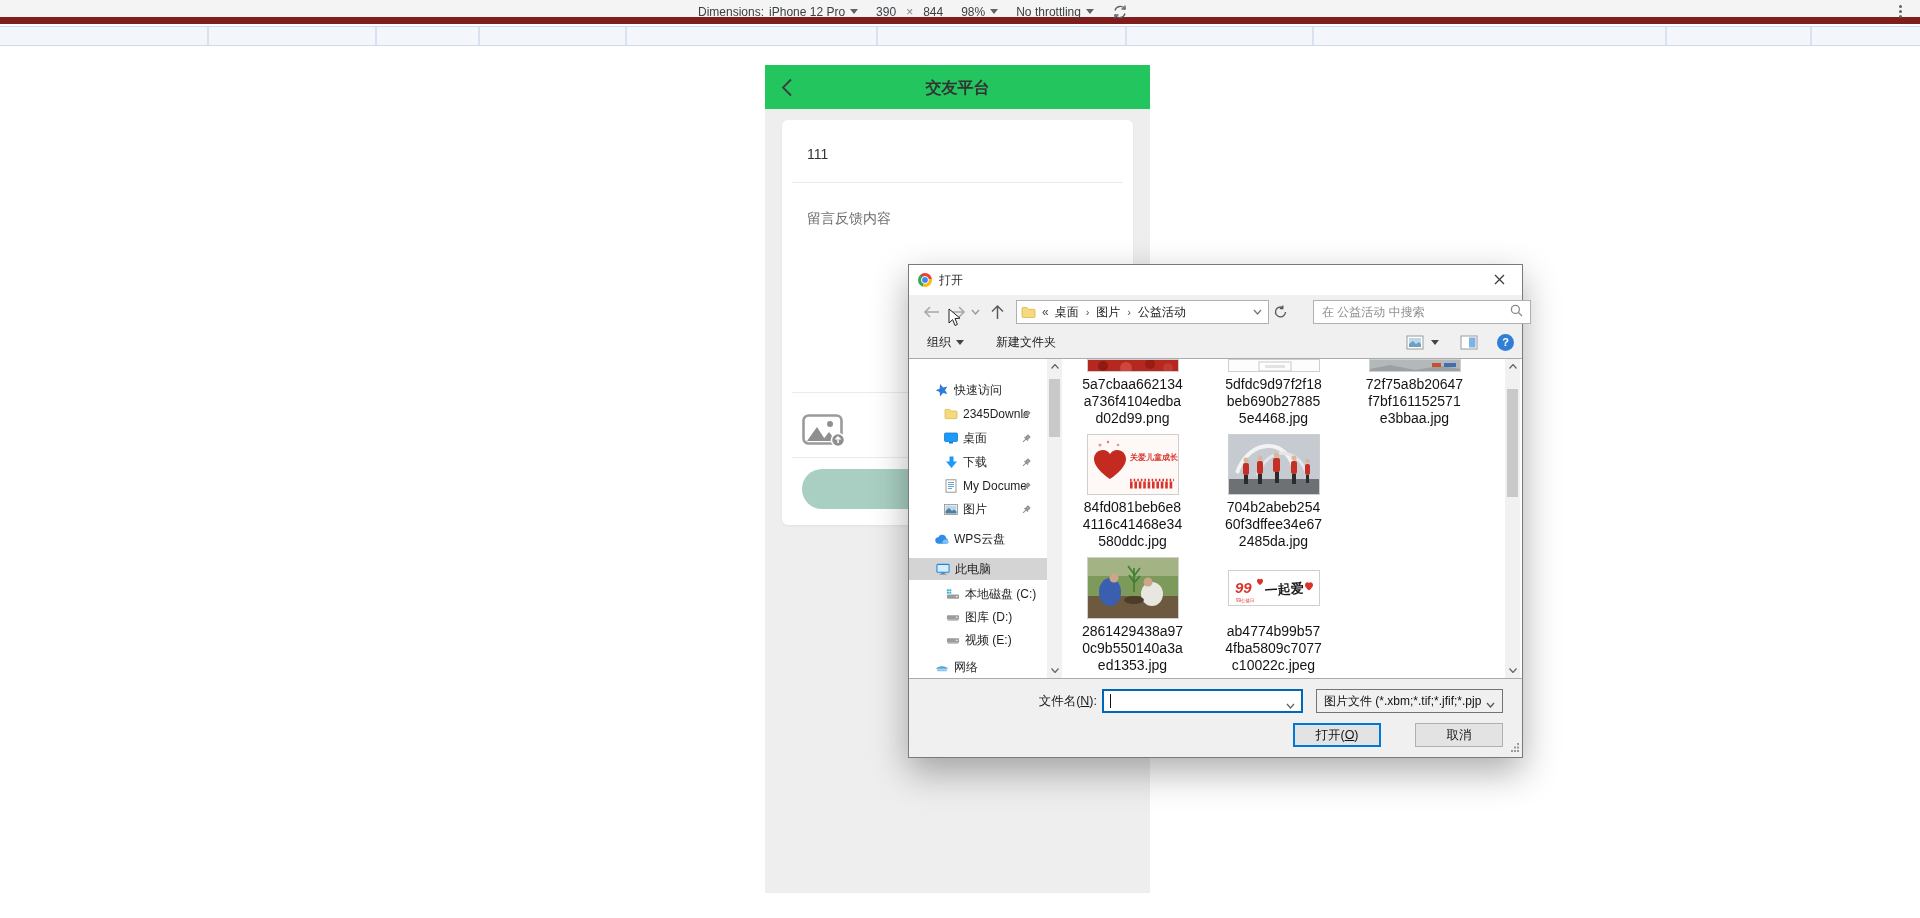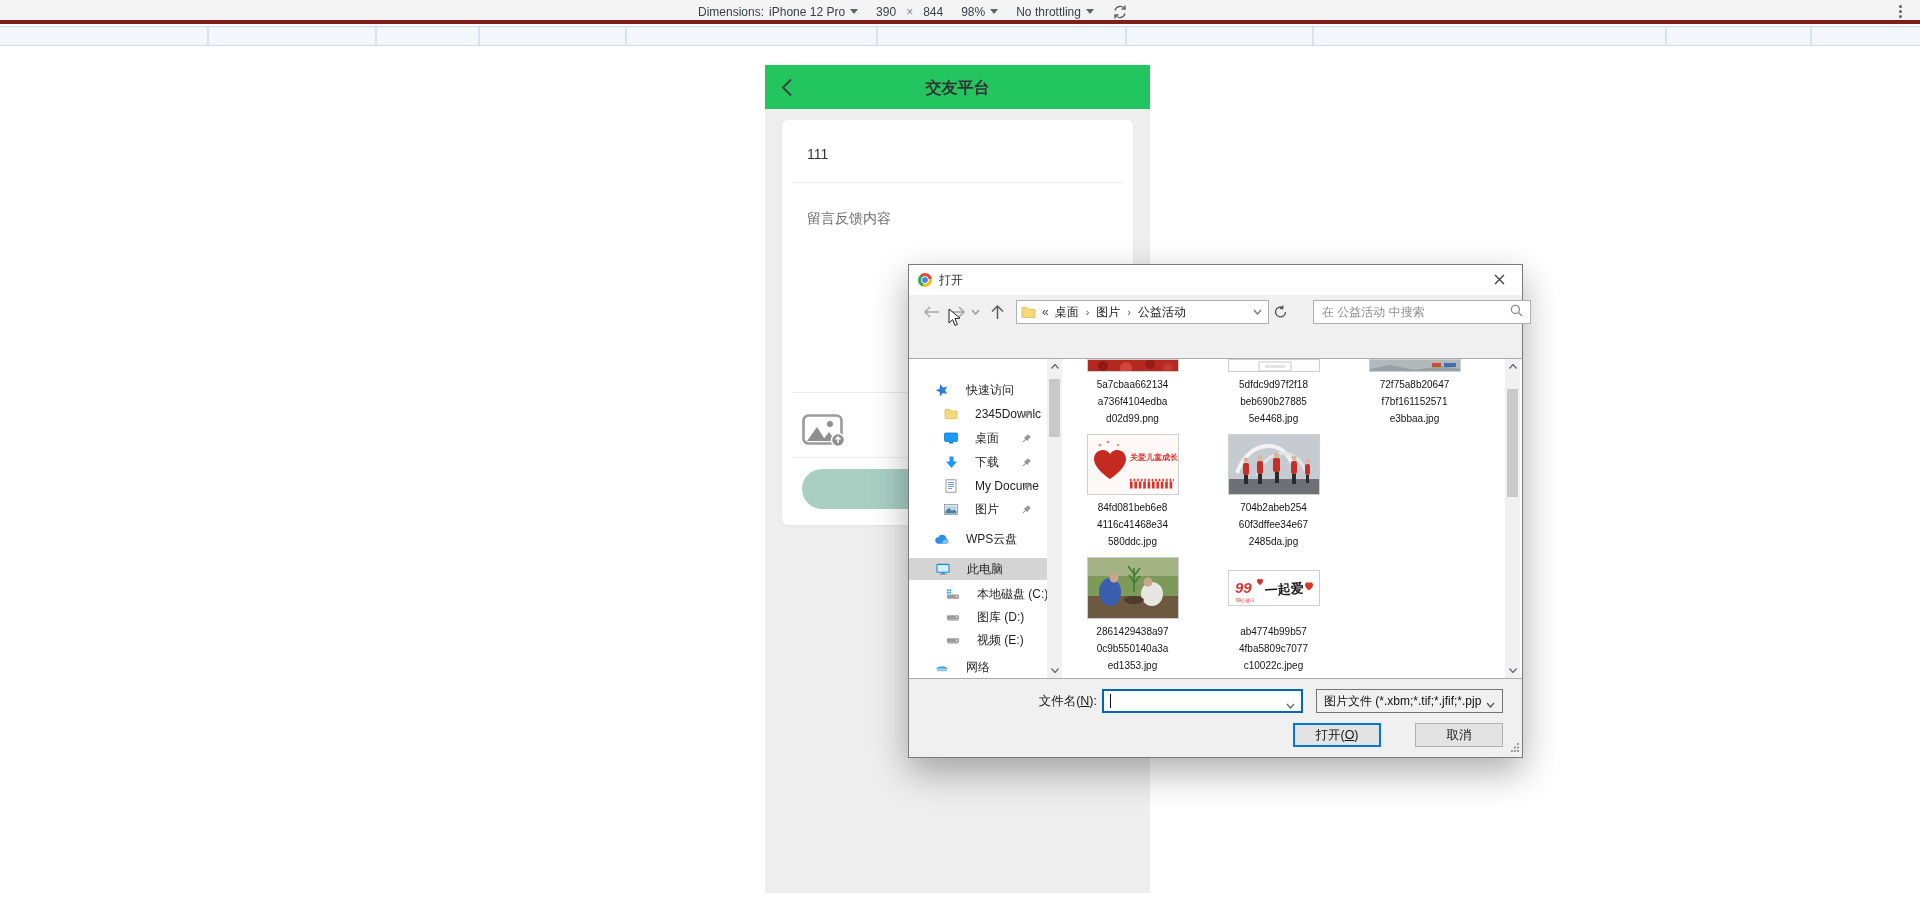--- a/index.html
+++ b/index.html
@@ -1,21 +1,21 @@
 <!DOCTYPE html>
 <html><head>
 <meta charset="utf-8">
 <style>
   html,body{margin:0;padding:0;background:#fff;width:1920px;height:918px;overflow:hidden;
     font-family:"Liberation Sans","DejaVu Sans",sans-serif;-webkit-font-smoothing:antialiased;}
   .abs{position:absolute}
   #canvas{position:relative;width:1920px;height:918px;background:#fff}
 
   
-  #devtools-bar{left:0;top:0;width:1920px;height:24px;background:#f4f4f5;border-bottom:4px solid #7f1d1d;box-sizing:border-box}
+  #devtools-bar{left:0;top:0;width:1920px;height:24px;background:#f4f4f5;border-bottom:7px solid #7f1d1d;box-sizing:border-box}
   .dt-row{left:698px;top:0;height:23px;display:flex;align-items:center;gap:18px;font-size:12px;color:#3c4043}
   .dt-item{display:flex;align-items:center;gap:5px;white-space:nowrap}
   .dt-num{display:flex;align-items:center;gap:10px;color:#3c4043}
   .caret{width:0;height:0;border-left:4px solid transparent;border-right:4px solid transparent;border-top:5px solid #5f6368;display:inline-block}
   .kebab{right:18px;top:5px;display:flex;flex-direction:column;gap:2px}
   .kebab i{width:3px;height:3px;border-radius:50%;background:#5f6368}
 
   
   #strip{left:0;top:26px;width:1920px;height:20px;background:#f3f7fc;border-top:1px solid #cfdaeb;border-bottom:1px solid #cfdaeb;box-sizing:border-box}
   #strip .cell-div{top:0;width:2px;height:100%;background:#d9e2f1}
@@ -60,31 +60,31 @@
   .tool-item{display:flex;align-items:center;gap:5px;font-size:12px;color:#1a1a1a}
   .help-circle{width:17px;height:17px;border-radius:50%;background:#2f7fd6;color:#fff;font-size:11px;font-weight:700;
                display:flex;align-items:center;justify-content:center}
 
   .content{left:0;top:93px;width:613px;height:321px;background:#fff;border-top:1px solid #ababab;border-bottom:1px solid #ababab;box-sizing:border-box;overflow:hidden}
   
   .sidebar{left:0;top:0;width:138px;height:100%}
   .sb-item{left:0;height:22px;width:138px;display:flex;align-items:center;font-size:12px;color:#1f1f1f;cursor:default}
   .sb-item.sel{background:#d4d4d4}
   .sb-icon{width:14px;height:14px;flex:0 0 14px;display:flex;align-items:center;justify-content:center}
-  .sb-label{margin-left:17px;white-space:nowrap;overflow:hidden;max-width:76px}
+  .sb-label{margin-left:5px;white-space:nowrap;overflow:hidden;max-width:76px}
   .sb-pin{position:absolute;left:112px;top:6px}
   .vscroll{top:0;width:15px;height:100%;background:#f1f1f1}
   .vs-arrow{left:0;width:15px;height:15px;display:flex;align-items:center;justify-content:center}
   .vs-thumb{left:2px;width:11px;background:#c9c9c9}
   
   .frow{left:153px;width:424px;display:flex}
   .fcell{width:141px;display:flex;flex-direction:column;align-items:center}
   .thumbwrap{display:flex;align-items:center;justify-content:center}
   .thumb{border:1px solid #cfcfcf;box-sizing:border-box;display:block}
-  .flabel{margin-top:4px;font-size:10px;line-height:17px;text-align:center;white-space:pre-line;color:#141414;width:132px}
+  .flabel{margin-top:4px;font-size:14px;line-height:17px;text-align:center;white-space:pre-line;color:#141414;width:132px}
 
   
   .fn-label{left:36px;top:424px;width:152px;height:24px;line-height:24px;text-align:right;font-size:12.5px;color:#1a1a1a}
   .fn-input{left:193px;top:424px;width:201px;height:24px;background:#fff;border:2px solid #0066b8;box-sizing:border-box}
   .fn-caret{left:6px;top:3px;width:1px;height:14px;background:#111}
   .fn-chev{right:6px;top:7px}
   .ft-select{left:407px;top:424px;width:187px;height:24px;background:#f0f0f0;border:1px solid #747474;box-sizing:border-box;
              line-height:22px;padding:0 18px 0 7px;font-size:12px;white-space:nowrap;overflow:hidden;color:#111}
   .ft-chev{right:412px;top:431px}
   .btn{height:24px;background:#e3e3e3;text-align:center;font-size:12.5px;color:#111;box-sizing:border-box}
@@ -239,20 +239,46 @@
         <span class="search-ph">在 公益活动 中搜索</span>
         <span class="search-ico">
           <svg width="13" height="13" viewBox="0 0 13 13">
               <circle cx="5.4" cy="5.4" r="4" fill="none" stroke="#8b8b8b" stroke-width="1.3"></circle>
               <line x1="8.5" y1="8.5" x2="12" y2="12" stroke="#8b8b8b" stroke-width="1.3"></line>
             </svg>
         </span>
       </div>
     </div>
 
+    <div class="toolrow abs">
+      <div class="tool-item" style="margin-left:18px">
+        <span>组织</span>
+        <span class="caret" style="border-top-color:#444"></span>
+      </div>
+      <div class="tool-item" style="margin-left:32px">
+        <span>新建文件夹</span>
+      </div>
+      <div class="tool-item" style="margin-left:auto;margin-right:8px;gap:7px">
+        <span style="display:flex">
+          <svg width="18" height="15" viewBox="0 0 18 15">
+              <rect x="1" y="1" width="16" height="13" fill="#fff" stroke="#9a9a9a"></rect>
+              <rect x="3" y="3" width="12" height="9" fill="#bcd6ea"></rect>
+              <path d="M3 9 L7 6 L10 9 L13 7 L15 9 L15 12 L3 12 Z" fill="#6f9ec2"></path>
+            </svg>
+        </span>
+        <span class="caret" style="border-top-color:#444"></span>
+        <span style="display:flex;margin-left:14px">
+          <svg width="18" height="15" viewBox="0 0 18 15">
+              <rect x="1" y="1" width="16" height="13" fill="#fff" stroke="#9a9a9a"></rect>
+              <rect x="9" y="2.5" width="6.5" height="10" fill="#7fb2e5"></rect>
+            </svg>
+        </span>
+        <span class="help-circle" style="margin-left:12px">?</span>
+      </div>
+    </div>
 
     <div class="content abs">
 
       <div class="sidebar abs">
         <div class="sb-item abs" style="top:20px">
           <span class="sb-icon" style="margin-left:26px">
             <svg width="14" height="14" viewBox="0 0 14 14">
                 <path d="M7 0.8 L8.8 5 L13.2 5.3 L9.8 8.1 L10.9 12.5 L7 10.1 L3.1 12.5 L4.2 8.1 L0.8 5.3 L5.2 5 Z" fill="#2f7bd9" transform="rotate(-18 7 7)"></path>
               </svg>
           </span>

